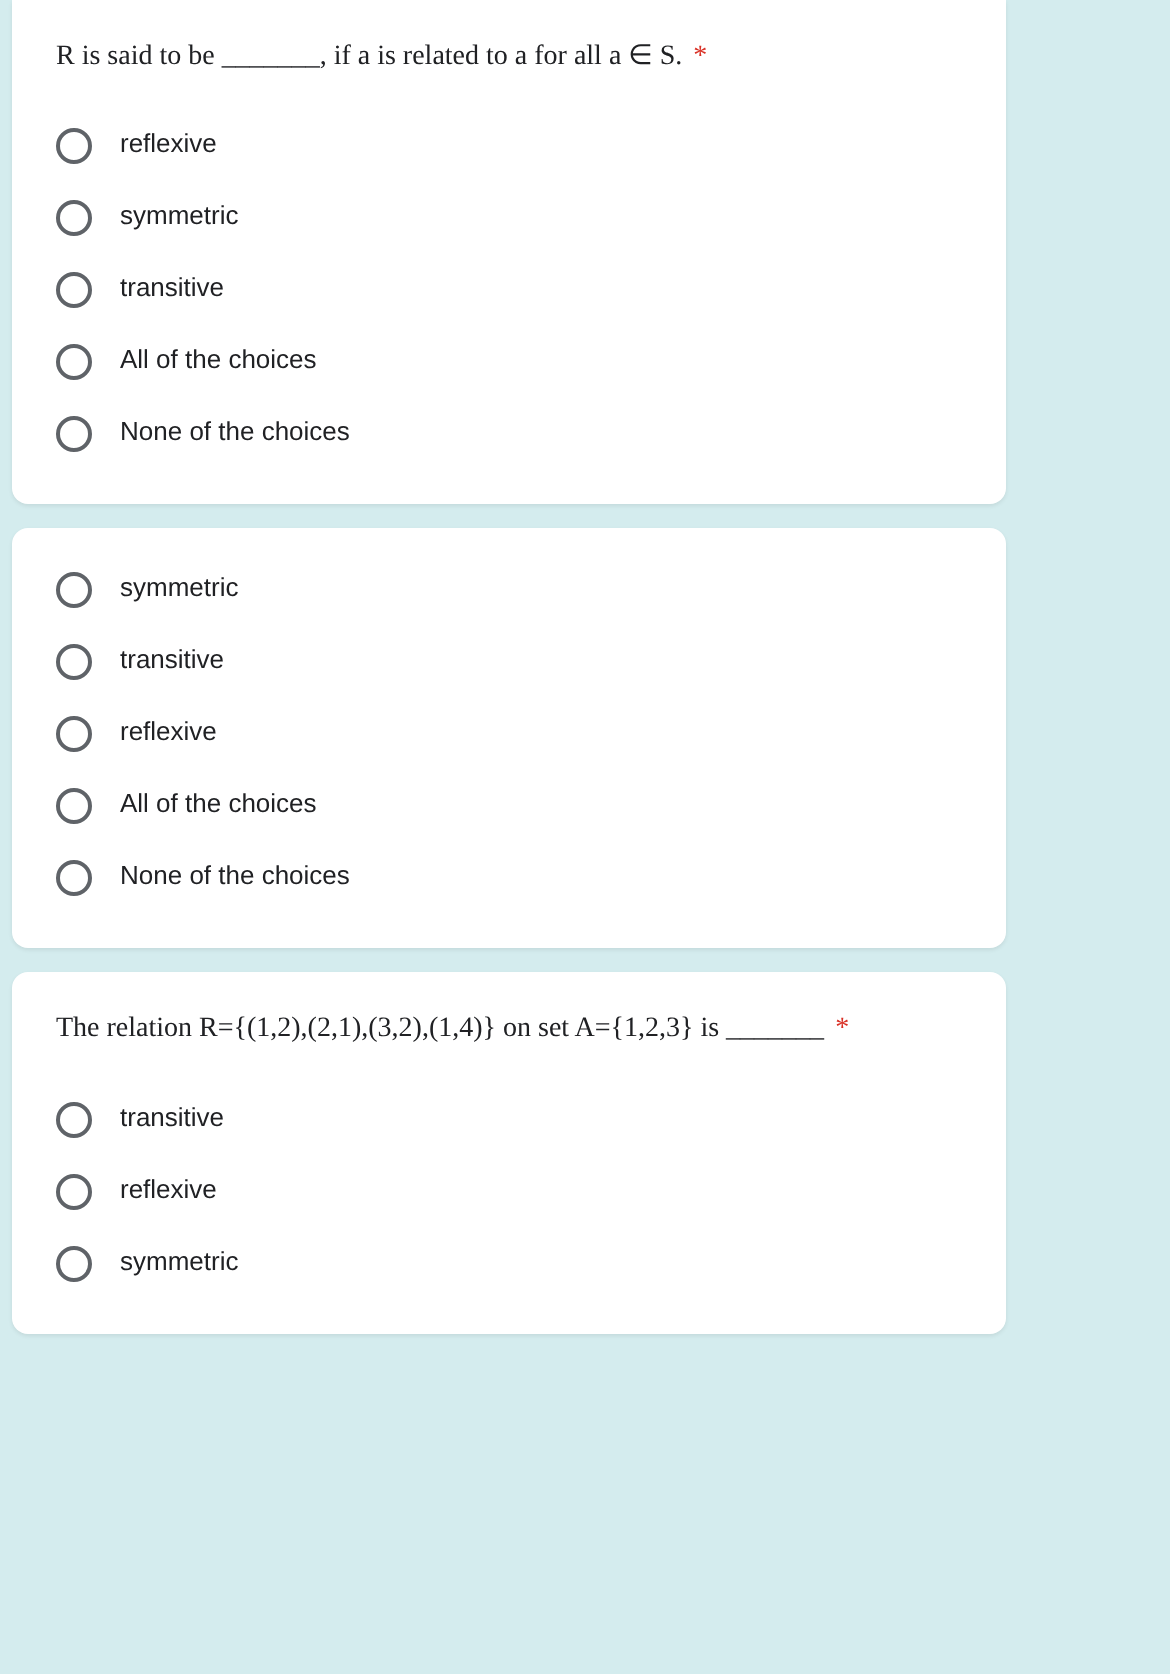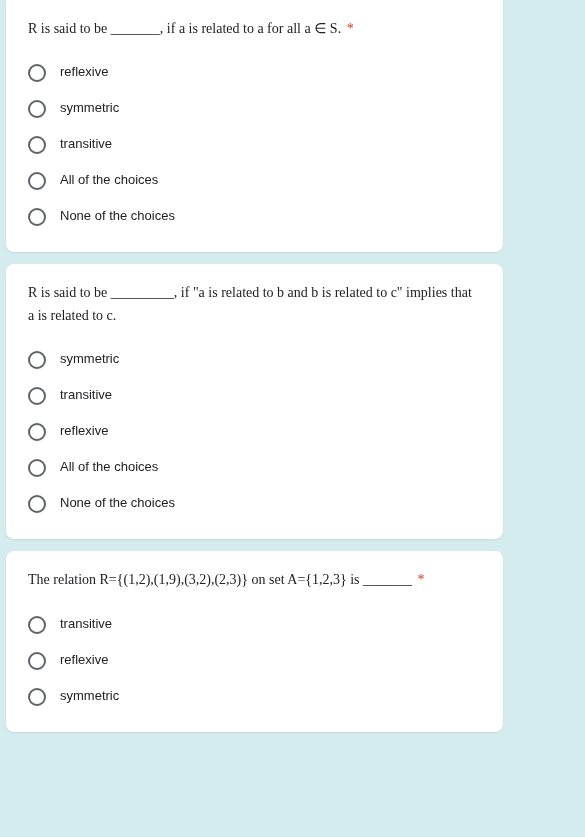--- a/index.html
+++ b/index.html
@@ -91,23 +91,20 @@
         <span class="option-label">All of the choices</span>
       </div>
       <div class="option">
         <span class="radio"></span>
         <span class="option-label">None of the choices</span>
       </div>
     </div>
   </div>
 
   <div class="card">
-    <div class="question-text">
-      <span>R is said to be _________, if "a is related to b and b is related to c" implies that a is related to c.</span>
-    </div>
     <div class="options">
       <div class="option">
         <span class="radio"></span>
         <span class="option-label">symmetric</span>
       </div>
       <div class="option">
         <span class="radio"></span>
         <span class="option-label">transitive</span>
       </div>
       <div class="option">
@@ -120,21 +117,21 @@
       </div>
       <div class="option">
         <span class="radio"></span>
         <span class="option-label">None of the choices</span>
       </div>
     </div>
   </div>
 
   <div class="card">
     <div class="question-text">
-      <span>The relation R={(1,2),(1,9),(3,2),(2,3)} on set A={1,2,3} is _______</span>
+      <span>The relation R={(1,2),(2,1),(3,2),(1,4)} on set A={1,2,3} is _______</span>
       <span class="required">*</span>
     </div>
     <div class="options">
       <div class="option">
         <span class="radio"></span>
         <span class="option-label">transitive</span>
       </div>
       <div class="option">
         <span class="radio"></span>
         <span class="option-label">reflexive</span>

